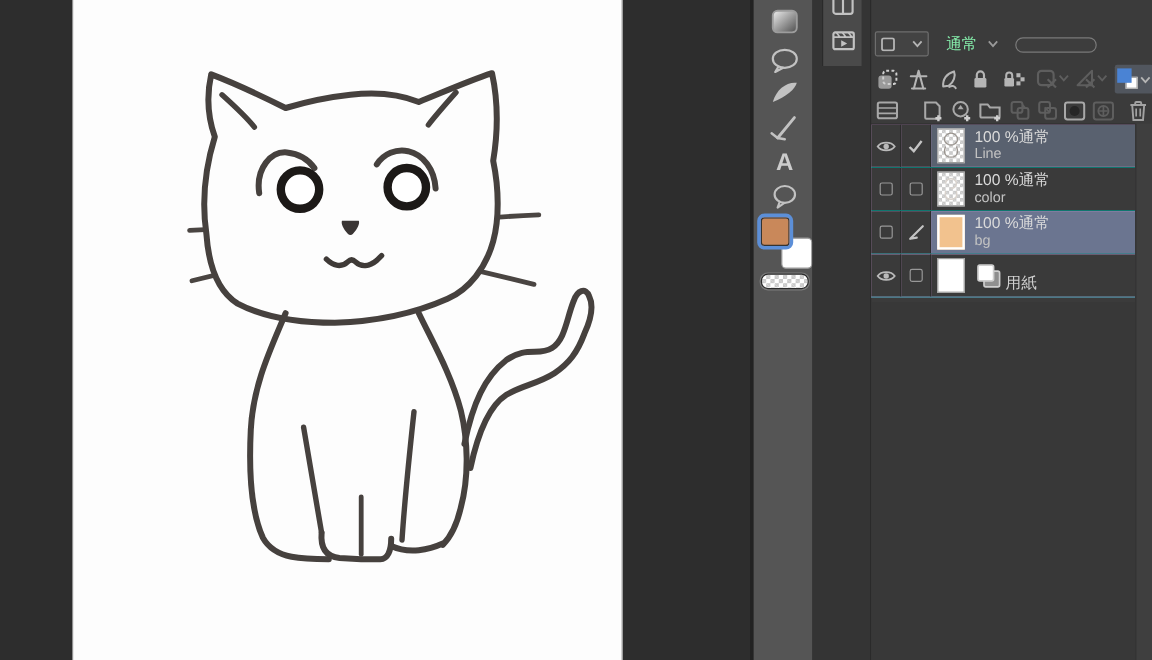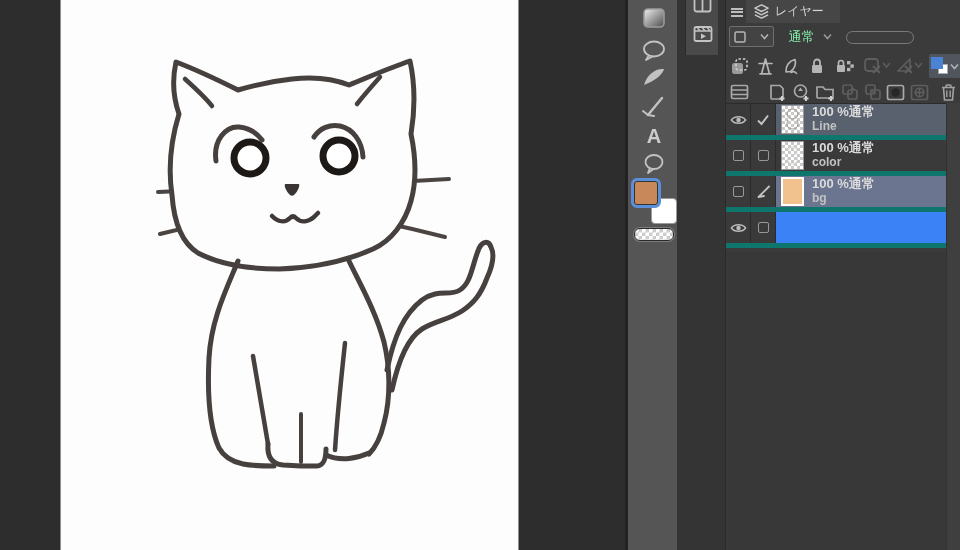--- a/index.html
+++ b/index.html
@@ -58,21 +58,21 @@
 
   .iconrowA{position:absolute;left:0;top:53px;width:235px;height:26px;display:flex;align-items:center;}
   .iconrowB{position:absolute;left:0;top:80px;width:235px;height:24px;display:flex;align-items:center;}
   .icell{display:flex;align-items:center;justify-content:center;height:24px;}
   .lc-cell{background:#51565e;border-radius:2px;padding:1px 2px;margin-left:4px;}
   .lc-chips{position:relative;width:19px;height:18px;}
   .lc-white{position:absolute;left:7px;top:7px;width:10px;height:10px;background:#fff;border:1px solid #aaa;}
   .lc-blue{position:absolute;left:0;top:0;width:12px;height:12px;background:#4a83d4;}
 
   .layerlist{position:absolute;left:0;top:103px;width:220px;border-top:1px solid #2b2b2b;}
-  .lrow{display:flex;height:36px;border-bottom:5px solid #0f766e;background:#3b82f6;font-weight:bold;}
+  .lrow{display:flex;height:36px;border-bottom:1px solid #0f766e;background:#f0abfc;}
   .vis-cell,.chk-cell{width:25px;display:flex;align-items:center;justify-content:center;
                       border-right:1px solid #2b2b2b;background:#3a3a3a;flex:none;}
   .lcontent{flex:1;display:flex;align-items:center;background:#3a3a3a;min-width:0;}
   .lrow.sel .lcontent{background:#59616f;}
   .lrow.active .lcontent{background:#6b7590;}
   .thumb{position:relative;width:23px;height:29px;margin-left:5px;flex:none;
          border:1px solid #9a9a9a;overflow:hidden;}
   .thumb.checker{background-size:6px 6px;background-position:0 0,3px 3px;}
   .thumb.editing{border:2px solid #ffffff;}
   .thumb.solid-orange{background:#f2c28e;}
@@ -197,33 +197,20 @@
       <svg width="20" height="20" viewBox="0 0 20 20">
         <rect x="1.5" y="3" width="17" height="14" rx="1.5" fill="none" stroke="#c2c2c2" stroke-width="1.8"></rect>
         <path d="M1.5,7 L18.5,7 M4,3 L7,7 M9,3 L12,7 M14,3 L17,7" stroke="#c2c2c2" stroke-width="1.4"></path>
         <path d="M8,9.5 L13,12.2 L8,15 Z" fill="#c2c2c2"></path>
       </svg>
     </div>
   </div>
 
   <div class="panel">
 
-    <div class="tabbar">
-      <div class="hamburger">
-          <i></i>
-          <i></i>
-          <i></i>
-        </div>
-      <div class="tab">
-        <svg width="17" height="17" viewBox="0 0 18 17">
-          <path d="M2,5 L9,1.5 L16,5 L9,8.5 Z M2,8.5 L9,12 L16,8.5 M2,12 L9,15.5 L16,12" fill="none" stroke="#c8c8c8" stroke-width="1.5" stroke-linejoin="round"></path>
-        </svg>
-        <span class="tab-label">レイヤー</span>
-      </div>
-    </div>
 
     <div class="controls">
       <div class="dd-effect">
         <svg width="12" height="12" viewBox="0 0 12 12">
           <rect x="1" y="1" width="10" height="10" rx="1.5" fill="none" stroke="#b5b5b5" stroke-width="1.5"></rect>
         </svg>
         <svg width="9" height="7" viewBox="0 0 9 7">
           <path d="M1,1.5 L4.5,5.5 L8,1.5" fill="none" stroke="#b5b5b5" stroke-width="1.5"></path>
         </svg>
       </div>
@@ -424,20 +411,30 @@
       <div class="lrow">
         <span class="vis-cell">
           <svg width="17" height="12" viewBox="0 0 18 12">
             <path d="M1.5,6 C4.5,1.5 13.5,1.5 16.5,6 C13.5,10.5 4.5,10.5 1.5,6 Z" fill="none" stroke="#b9b9b9" stroke-width="1.6"></path>
             <circle cx="9" cy="6" r="2.4" fill="#b9b9b9"></circle>
           </svg>
         </span>
         <span class="chk-cell">
             <span class="cb"></span>
           </span>
+        <span class="lcontent">
+          <span class="thumb solid-white"></span>
+          <span class="paper-wrap">
+            <svg width="24" height="24" viewBox="0 0 24 24">
+              <rect x="8" y="8" width="13" height="13" rx="1.5" fill="#8f8f8f" stroke="#cfcfcf" stroke-width="1.4"></rect>
+              <rect x="3" y="3" width="13" height="13" rx="1.5" fill="#ffffff" stroke="#cfcfcf" stroke-width="1.4"></rect>
+            </svg>
+            <span class="paper-label">用紙</span>
+          </span>
+        </span>
       </div>
 
     </div>
 
     <div class="panel-rest"></div>
     <div class="gutter"></div>
   </div>
 
 </div>
 

